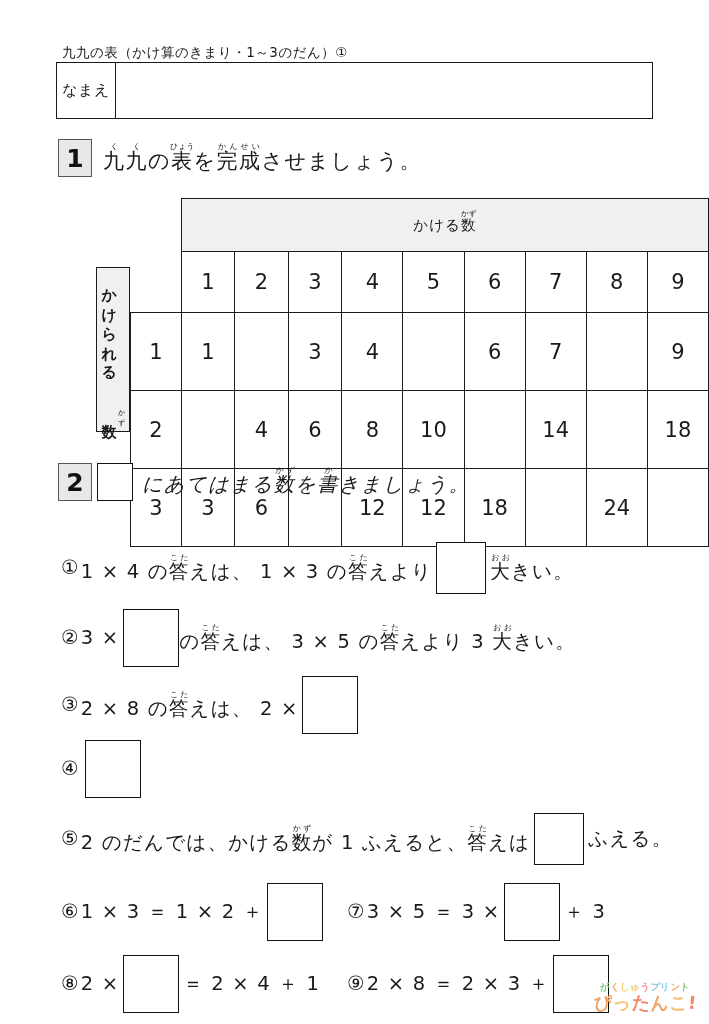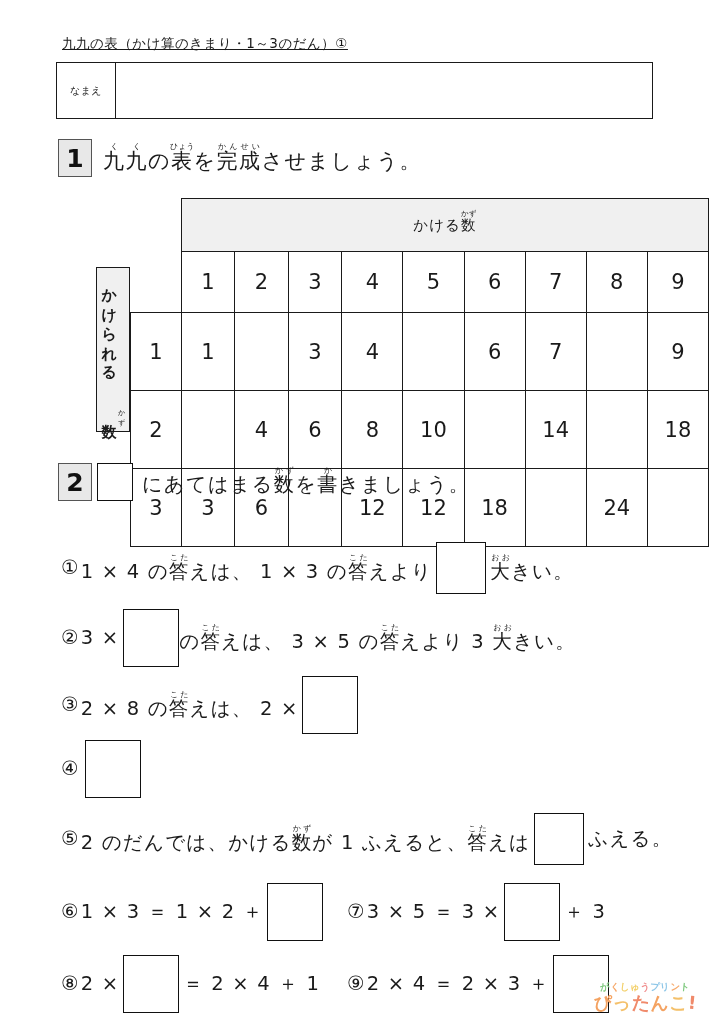--- a/index.html
+++ b/index.html
@@ -13,45 +13,44 @@
     position: relative;
     font-family: "DejaVu Sans", "Liberation Sans", sans-serif;
     color: #1a1a1a;
     overflow: hidden;
   }
 
   
   .sheet-title {
     position: absolute;
     left: 62px;
-    top: 35px;
+    top: 44px;
     font-size: 13.5px;
     letter-spacing: 0.5px;
     white-space: nowrap;
-    text-decoration: underline;
   }
 
   
   .name-box {
     position: absolute;
     left: 56px;
     top: 62px;
     width: 597px;
     height: 57px;
     border: 1.6px solid #1a1a1a;
     box-sizing: border-box;
     display: flex;
   }
   .name-label {
     width: 58px;
     border-right: 1.6px solid #1a1a1a;
     display: flex;
     align-items: center;
     justify-content: center;
-    font-size: 10px;
+    font-size: 15px;
     letter-spacing: 0.5px;
   }
   .name-value {
     flex: 1;
   }
 
   
   .qnum {
     width: 34px;
     height: 38px;
@@ -164,20 +163,21 @@
     top: 463px;
     display: flex;
     align-items: center;
     gap: 5px;
   }
   .sec2-head .htext {
     font-size: 20px;
     letter-spacing: 1.5px;
     white-space: nowrap;
     margin-left: 4px;
+    font-style: italic;
   }
 
   
   .abox {
     border: 1.9px solid #111;
     background: #fff;
     box-sizing: border-box;
     display: inline-block;
     vertical-align: middle;
     flex: none;
@@ -369,20 +369,20 @@
 
 <div class="qrow q8">
   <span class="marker">⑧</span>
   <span class="seg">2 ×</span>
   <span class="abox abox-lg gap-l gap-r"></span>
   <span class="seg">＝ 2 × 4 ＋ 1</span>
 </div>
 
 <div class="qrow q9">
   <span class="marker">⑨</span>
-  <span class="seg">2 × 4 ＝ 2 × 3 ＋</span>
+  <span class="seg">2 × 8 ＝ 2 × 3 ＋</span>
   <span class="abox abox-lg gap-l"></span>
 </div>
 
 <div class="logo">
   <div class="logo-top"><span style="color: rgb(127, 201, 127); transform: rotate(-6deg);">が</span><span style="color: rgb(246, 169, 107); transform: rotate(0deg);">く</span><span style="color: rgb(243, 208, 106); transform: rotate(6deg);">し</span><span style="color: rgb(243, 208, 106); transform: rotate(-6deg);">ゅ</span><span style="color: rgb(240, 138, 138); transform: rotate(0deg);">う</span><span style="color: rgb(143, 199, 232); transform: rotate(6deg);">プ</span><span style="color: rgb(143, 199, 232); transform: rotate(-6deg);">リ</span><span style="color: rgb(246, 169, 107); transform: rotate(0deg);">ン</span><span style="color: rgb(127, 201, 127); transform: rotate(6deg);">ト</span></div>
   <div class="logo-main"><span style="color: rgb(244, 162, 97); transform: rotate(-5deg);">ぴ</span><span style="color: rgb(244, 192, 106); transform: rotate(0deg);">っ</span><span style="color: rgb(240, 138, 107); transform: rotate(5deg);">た</span><span style="color: rgb(244, 162, 97); transform: rotate(-5deg);">ん</span><span style="color: rgb(244, 192, 106); transform: rotate(0deg);">こ</span><span style="color: rgb(240, 138, 107); transform: rotate(5deg);">!</span></div>
 </div>
 
 </body></html>

